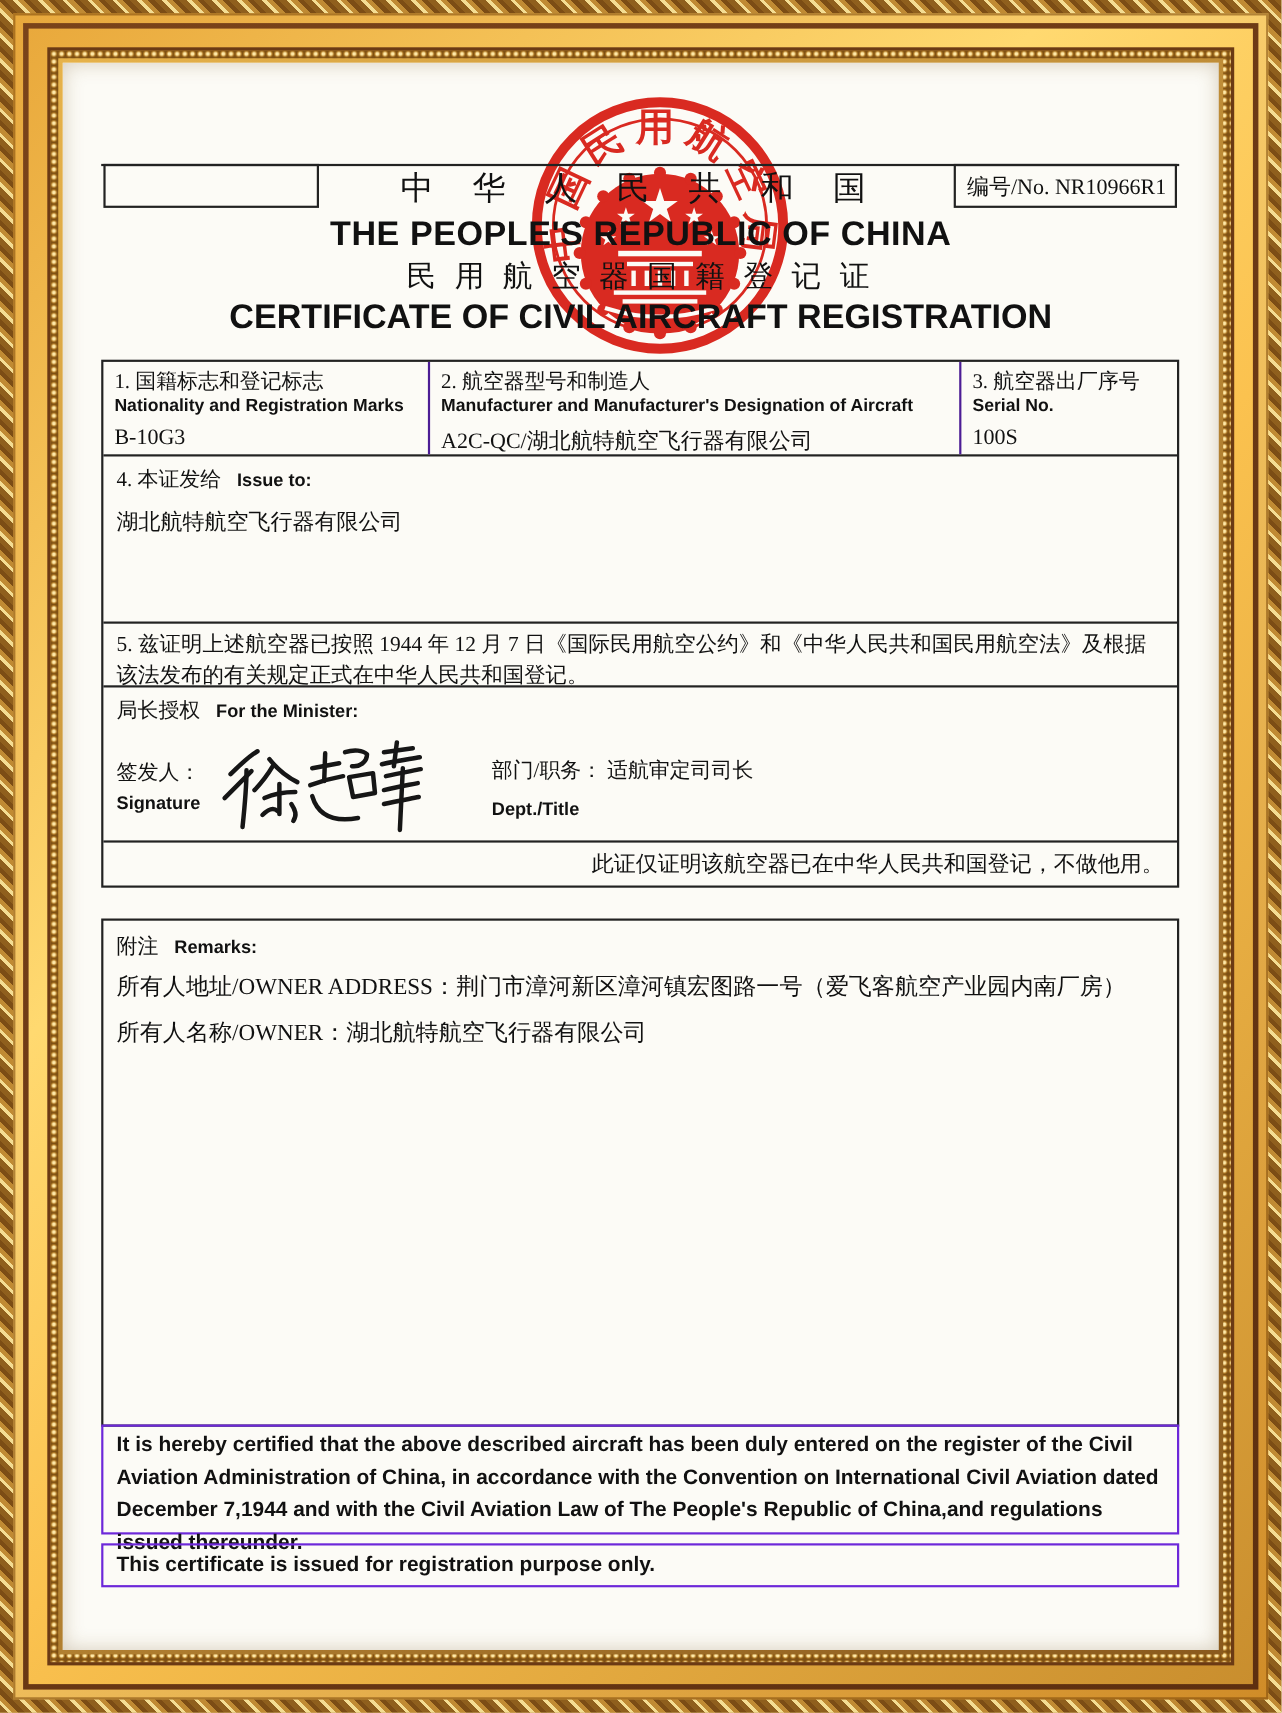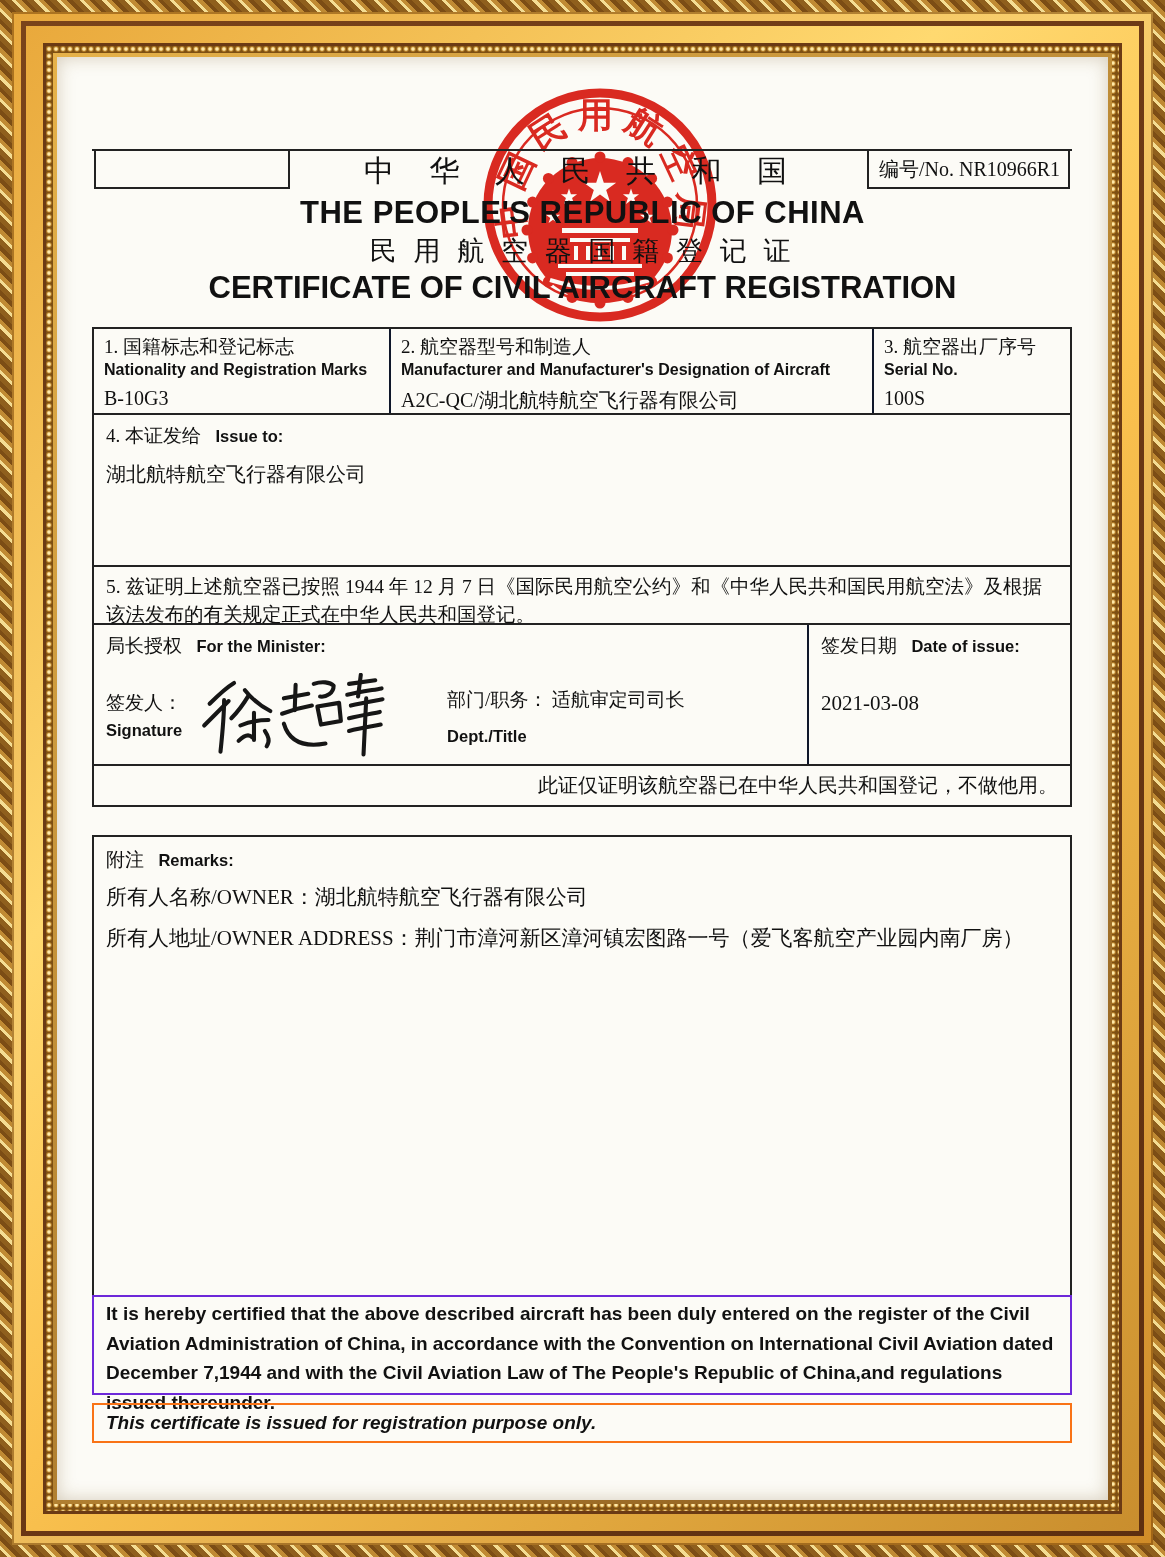--- a/index.html
+++ b/index.html
@@ -43,21 +43,21 @@
   .t-cn2{font-size:27px;letter-spacing:5px;margin-top:2px;}
   .t-en2{font-size:31px;letter-spacing:0;margin-top:1px;}
 
   .seal{left:423px;top:28px;width:240px;height:240px;z-index:1;opacity:.95;}
 
   
   .maintable{left:35px;top:270px;width:980px;border:2px solid #222;background:transparent;}
   .trow{display:flex;box-sizing:border-box;}
   .trow + .trow{border-top:2px solid #222;}
   .tcell{box-sizing:border-box;padding:5px 10px;}
-  .tcell + .tcell{border-left:2px solid #0f172a;}
+  .tcell + .tcell{border-left:2px solid #4c1d95;}
   .lbl-cn{font-size:19px;}
   .lbl-en{font-size:16px;line-height:1.25;}
   .val{font-size:20px;}
   .r1{height:84px;}
   .c1{width:295px;} .c2{width:483px;} .c3{flex:1;}
   .r2{height:152px;display:block;padding:8px 12px;}
   .r3{height:58px;display:block;padding:6px 12px;font-size:19.5px;line-height:1.45;}
   .r4{height:141px;gap:28px;}
   .c-min{width:685px;padding:8px 12px;}
   .c-date{flex:1;padding:8px 12px;}
@@ -67,22 +67,22 @@
   .sigrow{display:flex;align-items:center;margin-top:14px;}
   .siglabels{line-height:1.5;}
   .deptblock{margin-left:55px;}
   .datevalue{font-size:21px;margin-top:32px;}
 
   
   .remarks{left:35px;top:778px;width:980px;height:462px;border:2px solid #222;padding:10px 12px;}
   .rm-line{font-size:21px;margin-top:9px;line-height:1.5;width:938px;}
   .engbox{left:35px;top:1238px;width:980px;height:100px;border:2px solid #6d28d9;
           padding:2px 12px;font-size:19px;line-height:1.56;}
-  .onlybox{left:35px;top:1346px;width:980px;height:40px;border:2px solid #f97316;
-           display:flex;align-items:center;padding:0 12px;font-size:19px;font-style:italic;}
+  .onlybox{left:35px;top:1346px;width:980px;height:40px;border:2px solid #6d28d9;
+           display:flex;align-items:center;padding:0 12px;font-size:19px;}
 </style>
 </head>
 <body>
 
 <div class="f fr1">
 <div class="f fr2">
 <div class="f fr3">
 <div class="f fr4">
 <div class="f fr5">
 <div class="f fr6">
@@ -222,41 +222,34 @@
           </svg>
           <div class="deptblock">
             <div>
               <span class="cjk" style="font-size:19px;">部门/职务：</span>
               <span class="cjk" style="font-size:19px;">适航审定司司长</span>
             </div>
             <div class="enb" style="font-size:16.5px;margin-top:14px;">Dept./Title</div>
           </div>
         </div>
       </div>
-      <div class="tcell c-date">
-        <div class="inline-lbl">
-          <span class="cjk">签发日期</span>
-          <span class="enb">Date of issue:</span>
-        </div>
-        <div class="datevalue cjk">2021-03-08</div>
-      </div>
     </div>
 
     <div class="trow r5 cjk">
       <span>此证仅证明该航空器已在中华人民共和国登记，不做他用。</span>
     </div>
   </div>
 
   <div class="abs remarks">
     <div class="inline-lbl">
       <span class="cjk">附注</span>
       <span class="enb">Remarks:</span>
     </div>
+    <div class="rm-line cjk">所有人地址/OWNER ADDRESS：荆门市漳河新区漳河镇宏图路一号（爱飞客航空产业园内南厂房）</div>
     <div class="rm-line cjk">所有人名称/OWNER：湖北航特航空飞行器有限公司</div>
-    <div class="rm-line cjk">所有人地址/OWNER ADDRESS：荆门市漳河新区漳河镇宏图路一号（爱飞客航空产业园内南厂房）</div>
   </div>
 
   <div class="abs engbox enb">
     <span>It is hereby certified that the above described aircraft has been duly entered on the register of the Civil Aviation Administration of China, in accordance with the Convention on International Civil Aviation dated December 7,1944 and with the Civil Aviation Law of The People's Republic of China,and regulations issued thereunder.</span>
   </div>
 
   <div class="abs onlybox enb">
     <span>This certificate is issued for registration purpose only.</span>
   </div>
 

